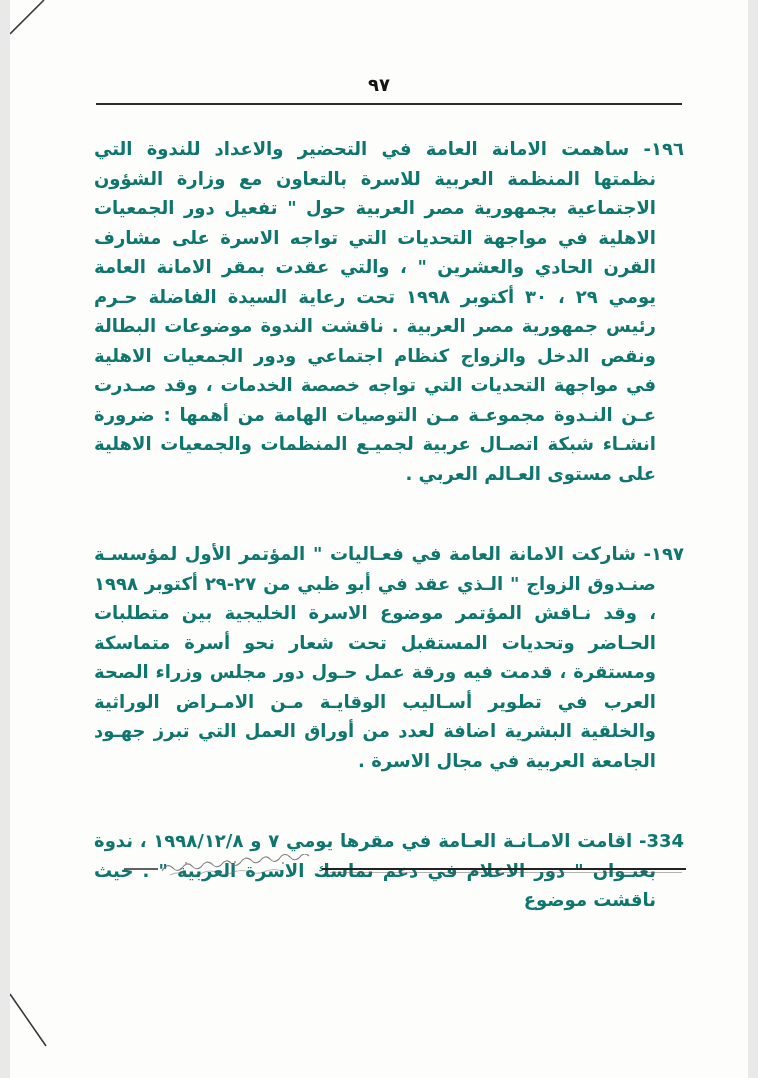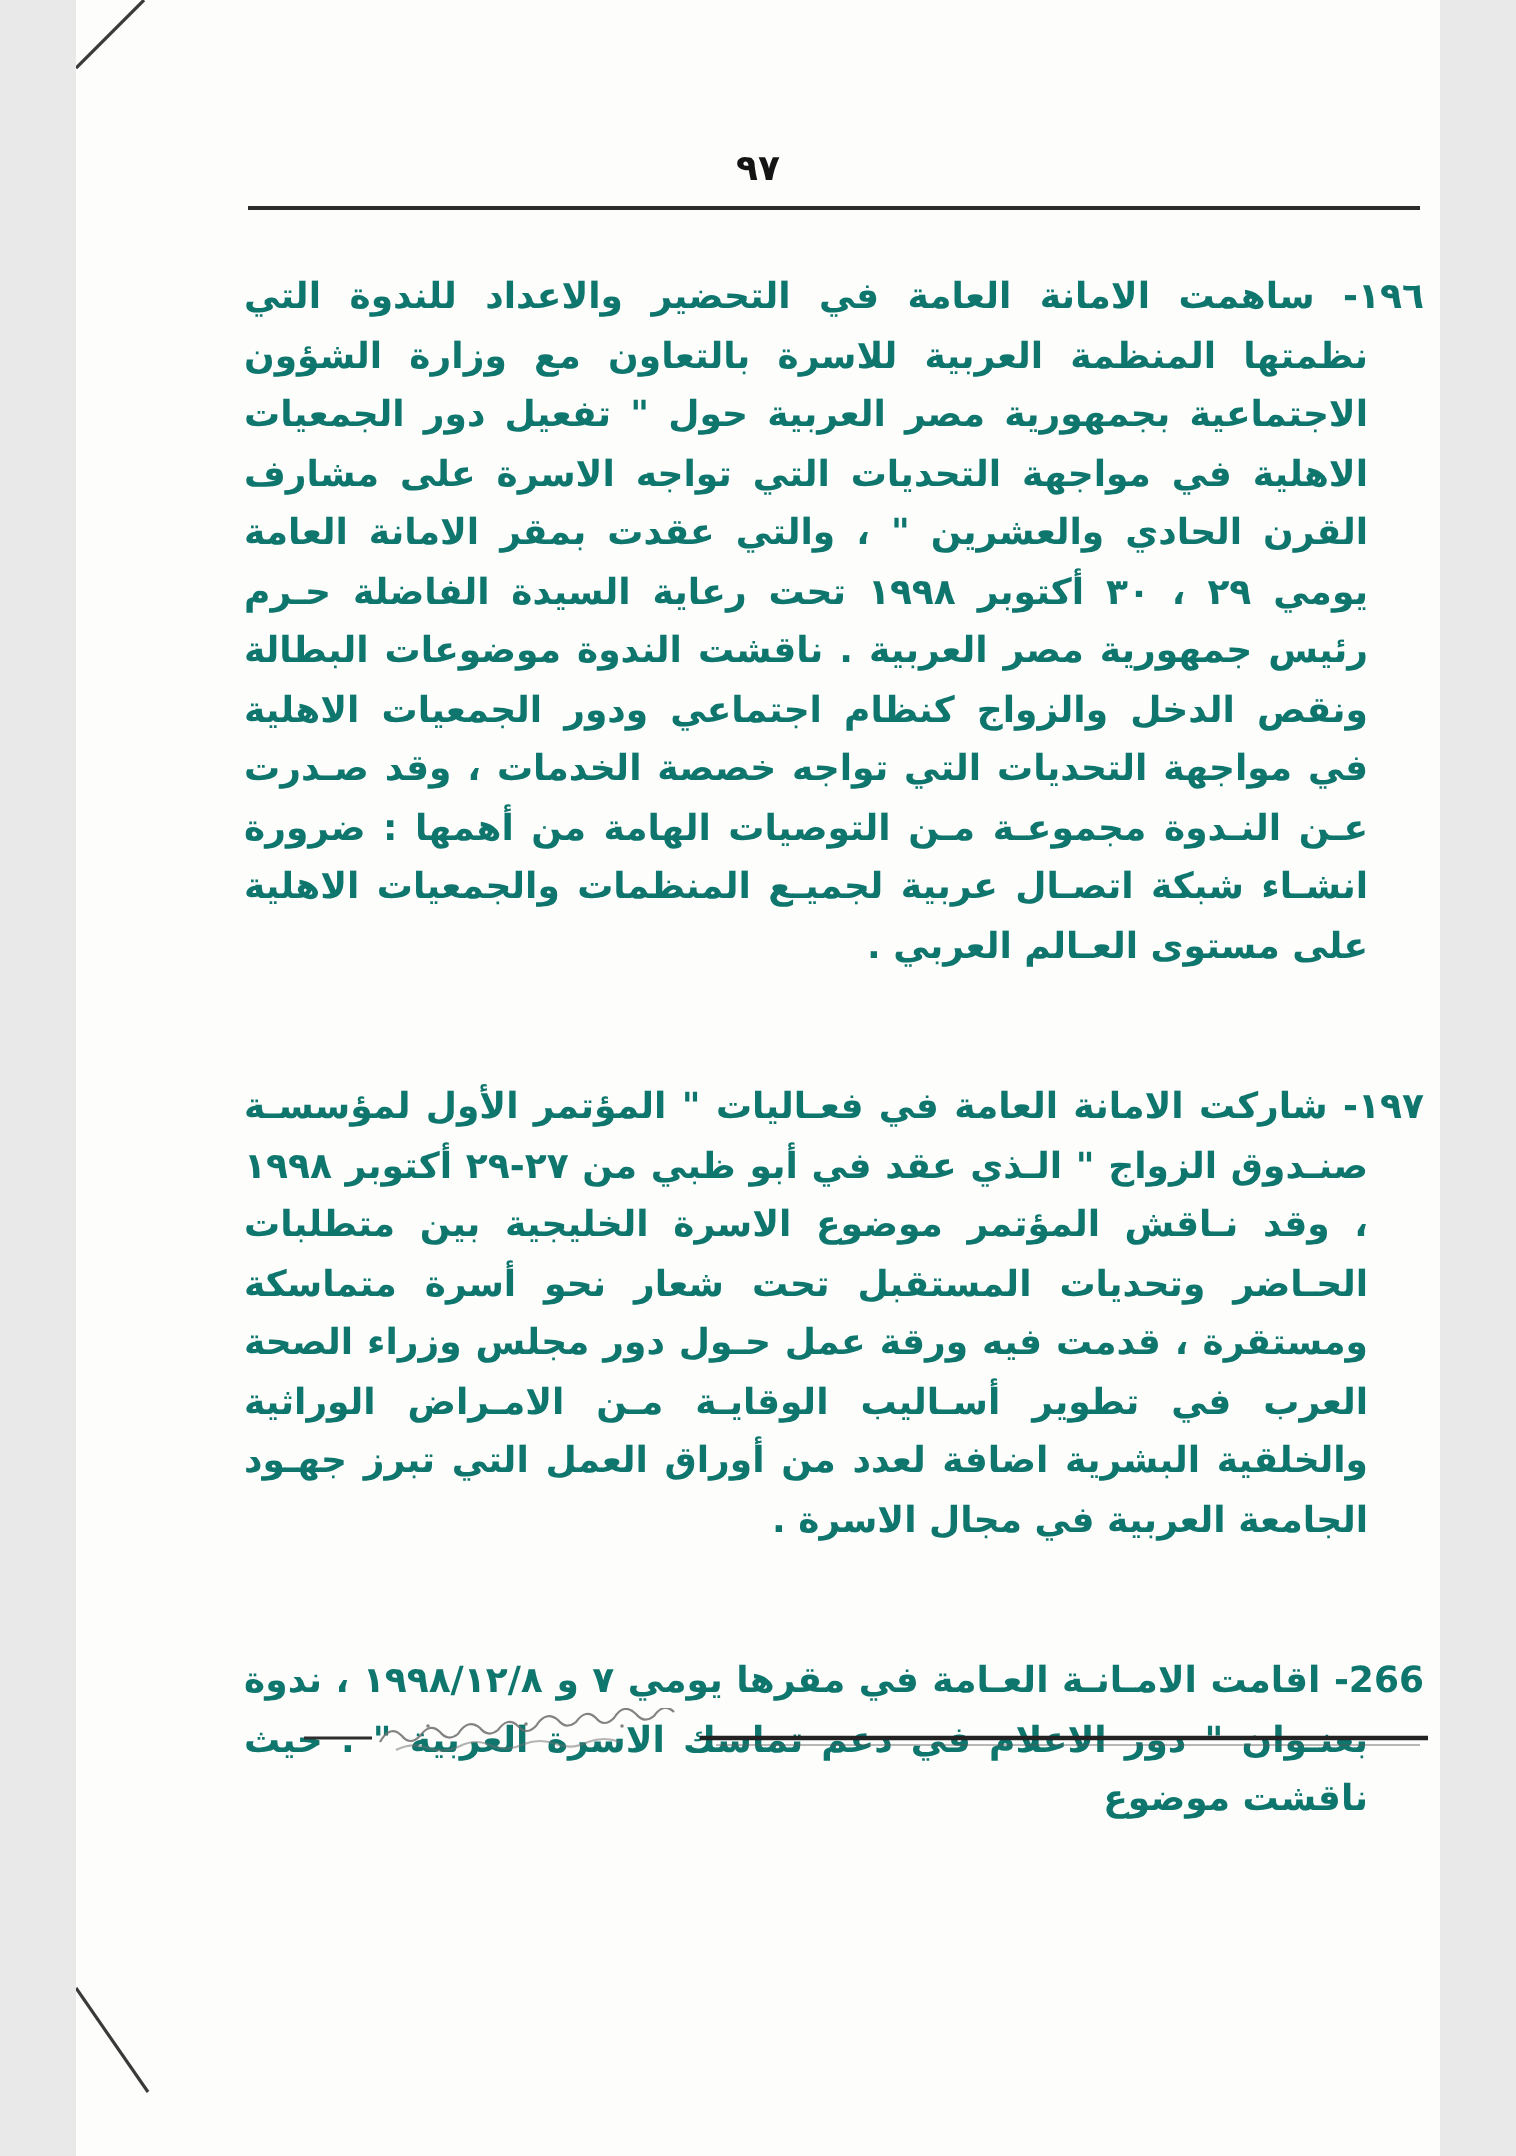--- a/index.html
+++ b/index.html
@@ -2,21 +2,21 @@
 <html><head>
 <meta charset="utf-8">
 <style>
   html, body {
     margin: 0;
     padding: 0;
     background: #e9e9e9;
   }
   .page {
     position: relative;
-    width: 682px;
+    width: 738px;
     height: 1078px;
     margin: 0 auto;
     background: #fdfdfc;
     overflow: hidden;
     font-family: "DejaVu Sans", sans-serif;
     color: #1b1b1b;
   }
   .artifacts {
     position: absolute;
     top: 0; left: 0;
@@ -83,21 +83,21 @@
 
   <div class="page-number">٩٧</div>
   <div class="header-rule"></div>
 
   <div class="content">
 
     <p class="para"><span class="marker">١٩٦-</span> <span>ساهمت الامانة العامة في التحضير والاعداد للندوة التي نظمتها المنظمة العربية للاسرة بالتعاون مع وزارة الشؤون الاجتماعية بجمهورية مصر العربية حول " تفعيل دور الجمعيات الاهلية في مواجهة التحديات التي تواجه الاسرة على مشارف القرن الحادي والعشرين " ، والتي عقدت بمقر الامانة العامة يومي ٢٩ ، ٣٠ أكتوبر ١٩٩٨ تحت رعاية السيدة الفاضلة حـرم رئيس جمهورية مصر العربية . ناقشت الندوة موضوعات البطالة ونقص الدخل والزواج كنظام اجتماعي ودور الجمعيات الاهلية في مواجهة التحديات التي تواجه خصصة الخدمات ، وقد صـدرت عـن النـدوة مجموعـة مـن التوصيات الهامة من أهمها : ضرورة انشـاء شبكة اتصـال عربية لجميـع المنظمات والجمعيات الاهلية على مستوى العـالم العربي .</span></p>
 
     <p class="para"><span class="marker">١٩٧-</span> <span>شاركت الامانة العامة في فعـاليات " المؤتمر الأول لمؤسسـة صنـدوق الزواج " الـذي عقد في أبو ظبي من ٢٧-٢٩ أكتوبر ١٩٩٨ ، وقد نـاقش المؤتمر موضوع الاسرة الخليجية بين متطلبات الحـاضر وتحديات المستقبل تحت شعار نحو أسرة متماسكة ومستقرة ، قدمت فيه ورقة عمل حـول دور مجلس وزراء الصحة العرب في تطوير أسـاليب الوقايـة مـن الامـراض الوراثية والخلقية البشرية اضافة لعدد من أوراق العمل التي تبرز جهـود الجامعة العربية في مجال الاسرة .</span></p>
 
-    <p class="para"><span class="marker">266-</span> <span>اقامت الامـانـة العـامة في مقرها يومي ٧ و ١٩٩٨/١٢/٨ ، ندوة بعنـوان " دور الاعلام في دعم تماسك الاسرة العربية " . حيث ناقشت موضوع</span></p>
+    <p class="para"><span class="marker">334-</span> <span>اقامت الامـانـة العـامة في مقرها يومي ٧ و ١٩٩٨/١٢/٨ ، ندوة بعنـوان " دور الاعلام في دعم تماسك الاسرة العربية " . حيث ناقشت موضوع</span></p>
 
   </div>
 
   <div class="footer">
     <svg width="594" height="32" viewBox="0 0 594 32" xmlns="http://www.w3.org/2000/svg">
 
       <line x1="30" y1="15" x2="64" y2="15" stroke="#2e2e2e" stroke-width="1.6"></line>
 
       <g stroke="#6e6e6e" stroke-width="1.1" fill="none" opacity="0.85">
         <path d="M68 17 q5 -9 11 -3 q4 5 9 0 q5 -7 10 -2 q4 5 9 1 q5 -8 11 -3 q4 5 9 1 q5 -7 10 -2 q4 5 9 0 q5 -8 11 -3 q4 5 9 1 q5 -7 10 -2 q4 5 9 0 q5 -8 11 -2 q4 5 9 1 q5 -7 10 -2"></path>

